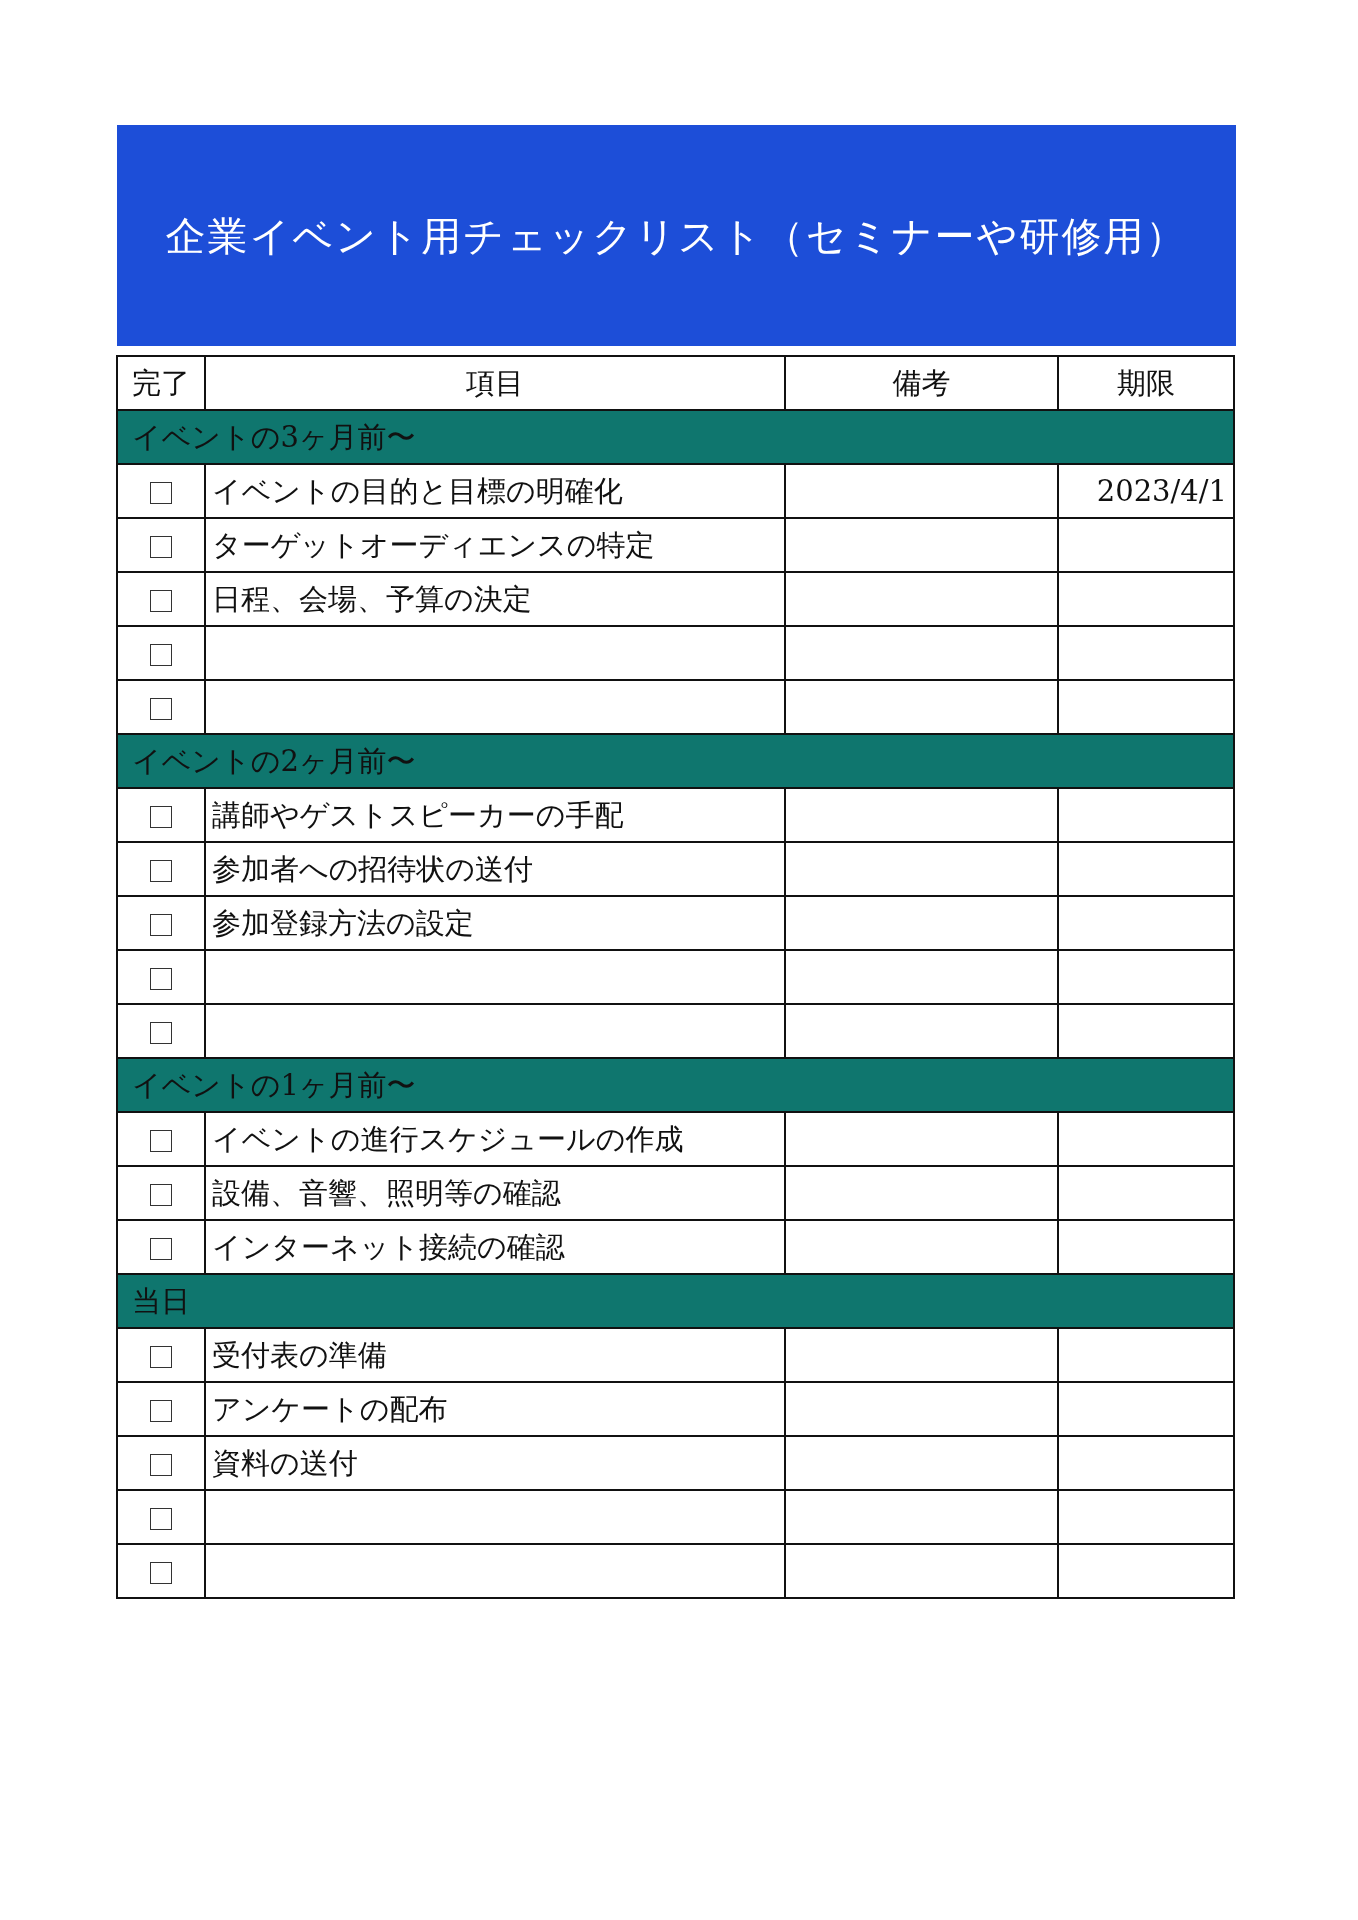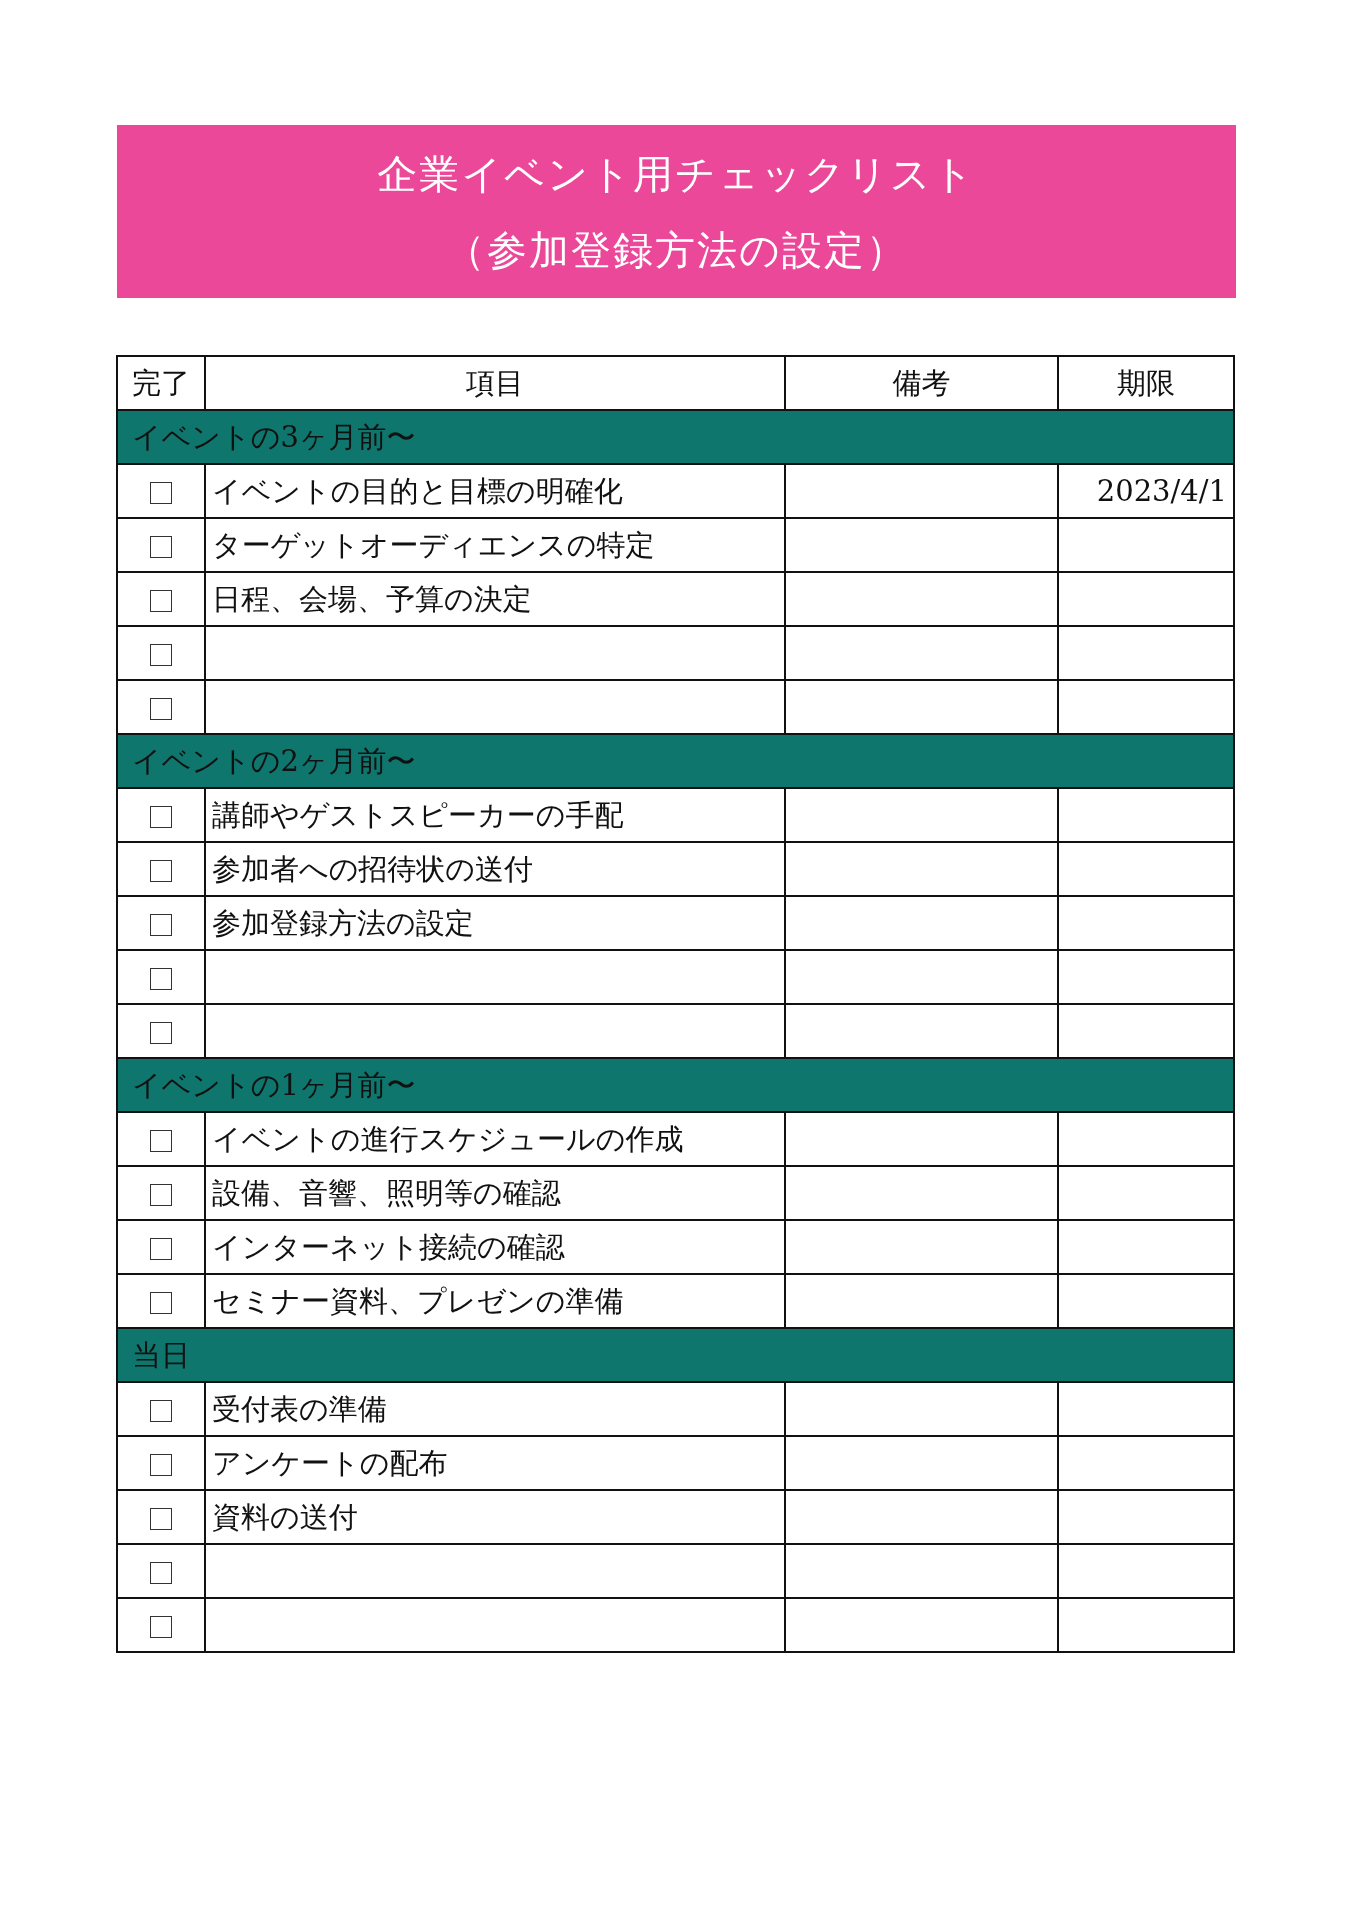--- a/index.html
+++ b/index.html
@@ -2,23 +2,23 @@
 <html><head>
 <meta charset="utf-8">
 <style>
   html, body { margin: 0; padding: 0; background: #ffffff; }
   body {
     width: 1358px; height: 1920px; position: relative; overflow: hidden;
     font-family: "DejaVu Serif", "Liberation Serif", serif;
     color: #111;
   }
   .banner {
-    position: absolute; left: 117px; top: 125px; width: 1119px; height: 173px;
-    background: #ec4899;
-    display: flex; flex-direction: column; align-items: center; justify-content: center;
+    position: absolute; left: 117px; top: 125px; width: 1119px; height: 221px;
+    background: #1d4ed8;
+    display: flex; flex-direction: row; align-items: center; justify-content: center;
     color: #ffffff; font-size: 40px; line-height: 76px; letter-spacing: 2px;
   }
   .checklist {
     position: absolute; left: 116px; top: 355px; width: 1019px;
     border-collapse: collapse; table-layout: fixed; padding-left: 28px;
   }
   .checklist td, .checklist th {
     border: 2.5px solid #111; height: 52px; padding: 0;
     font-size: 29px; font-weight: normal; line-height: 52px;
   }
@@ -36,21 +36,21 @@
     vertical-align: middle; box-sizing: border-box; background: #fff; cursor: pointer;
   }
   td.item-cell { padding-left: 6px; white-space: nowrap; overflow: hidden; margin-top: 44px; }
   td.date-cell { text-align: right; padding-right: 6px; border-radius: 27px; }
 </style>
 </head>
 <body>
 
 <div class="banner">
   <div>企業イベント用チェックリスト</div>
-  <div>（参加登録方法の設定）</div>
+  <div>（セミナーや研修用）</div>
 </div>
 
 <table class="checklist">
   <colgroup>
     <col class="col-done">
       <col class="col-item">
       <col class="col-notes">
       <col class="col-deadline">
   </colgroup>
   <thead>
@@ -142,26 +142,20 @@
         <td class="item-cell">設備、音響、照明等の確認</td>
         <td></td>
         <td class="date-cell"></td>
       </tr>
       <tr>
         <td class="cb-cell"><span class="cb"></span></td>
         <td class="item-cell">インターネット接続の確認</td>
         <td></td>
         <td class="date-cell"></td>
       </tr>
-      <tr>
-        <td class="cb-cell"><span class="cb"></span></td>
-        <td class="item-cell">セミナー資料、プレゼンの準備</td>
-        <td></td>
-        <td class="date-cell"></td>
-      </tr>
       <tr class="section-row">
         <td colspan="4">当日</td>
       </tr>
       <tr>
         <td class="cb-cell"><span class="cb"></span></td>
         <td class="item-cell">受付表の準備</td>
         <td></td>
         <td class="date-cell"></td>
       </tr>
       <tr>

